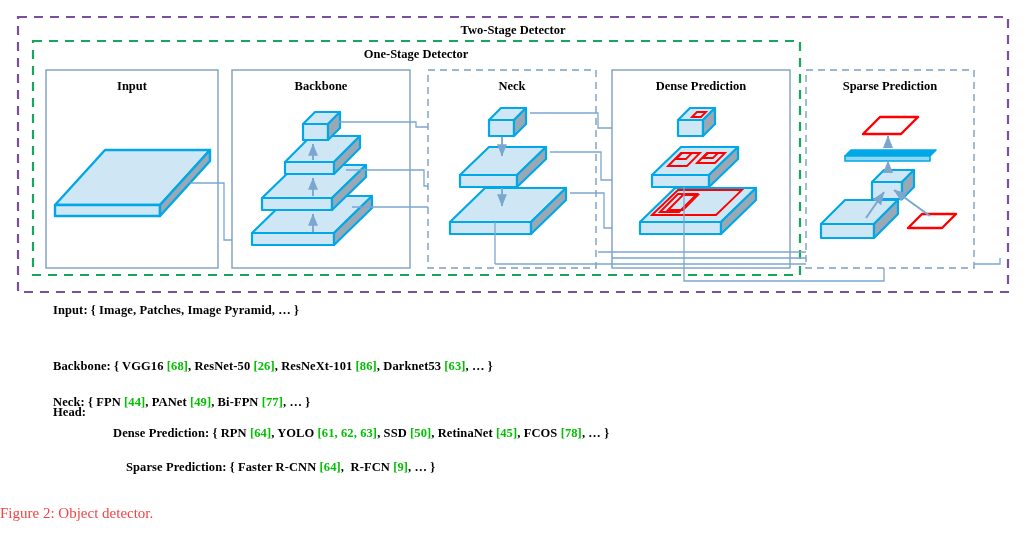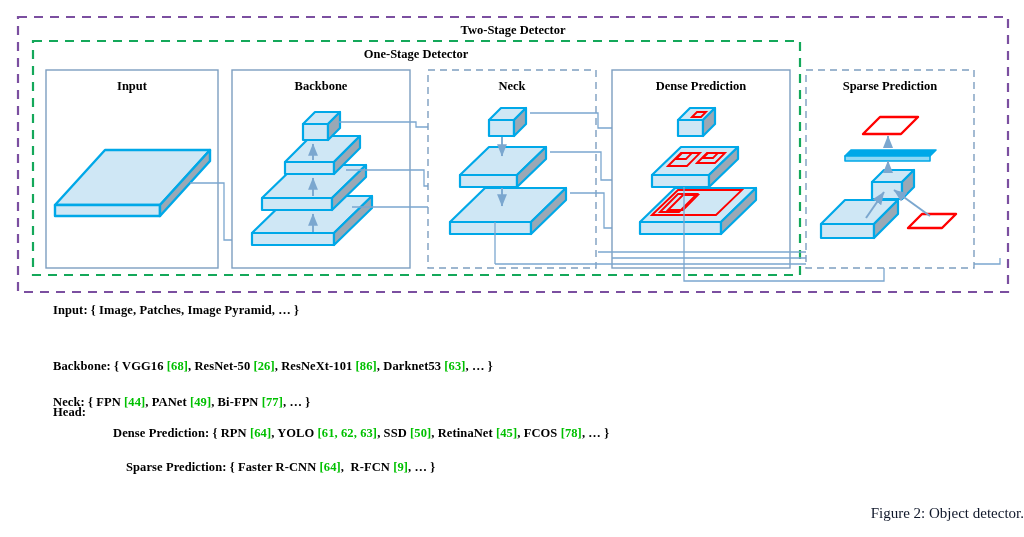--- a/index.html
+++ b/index.html
@@ -1,21 +1,21 @@
 <!DOCTYPE html>
 <html><head>
 <meta charset="utf-8">
 <style>
   html,body{margin:0;padding:0;background:#ffffff;}
   body{width:1024px;height:537px;font-family:"Liberation Serif",serif;position:relative;overflow:hidden;}
   #fig{position:absolute;left:0;top:0;width:1024px;height:537px;}
   .txtline{position:absolute;font-family:"Liberation Serif",serif;font-weight:bold;font-size:12.5px;color:#000;white-space:pre;letter-spacing:0.1px;}
   .ref{color:#00c000;}
-  .caption{position:absolute;left:0;top:505px;width:1024px;text-align:right;
-           font-family:"Liberation Serif",serif;font-size:15px;color:#0f172a;}
+  .caption{position:absolute;left:0;top:505px;width:1024px;text-align:left;
+           font-family:"Liberation Serif",serif;font-size:15px;color:#ef4444;}
   .panel-title{font-family:"Liberation Serif",serif;font-weight:bold;font-size:12.5px;fill:#000;text-anchor:middle;}
   .band-title{font-family:"Liberation Serif",serif;font-weight:bold;font-size:12.5px;fill:#000;text-anchor:middle;}
 </style>
 </head>
 <body>
 
 <svg id="fig" viewBox="0 0 1024 537">
   <defs>
     <marker id="ah" markerWidth="7" markerHeight="7" refX="6.2" refY="3" orient="auto">
       <path d="M0,0.4 L6.4,3 L0,5.6 z" fill="#7ba7cf"></path>

